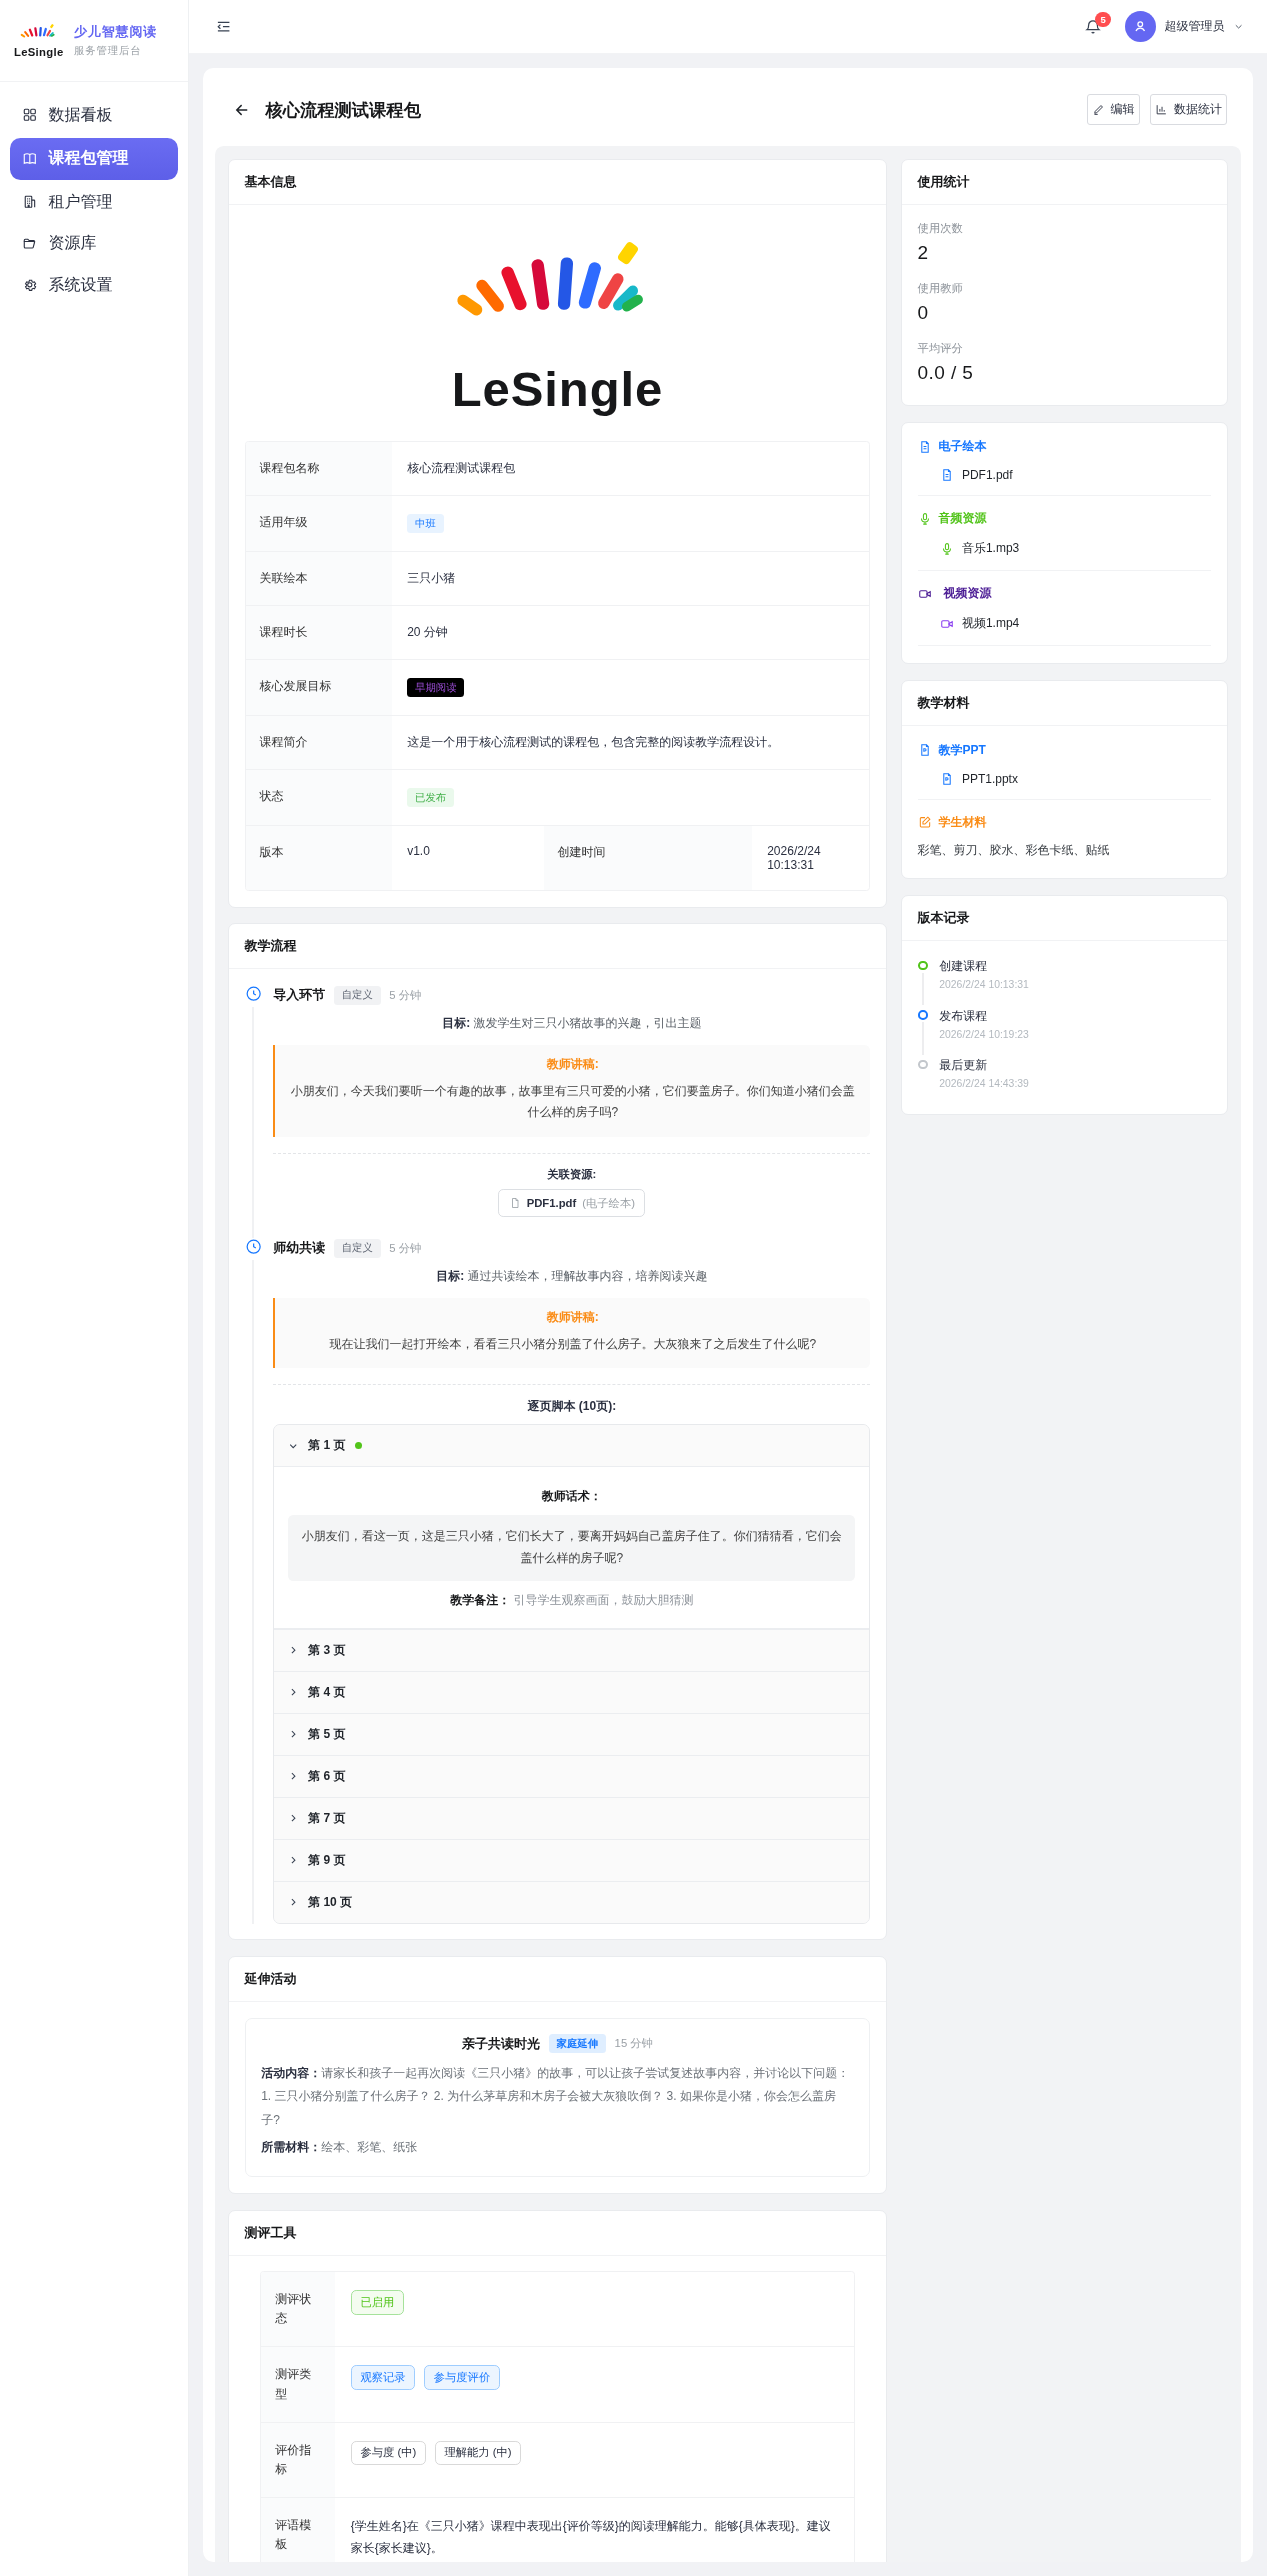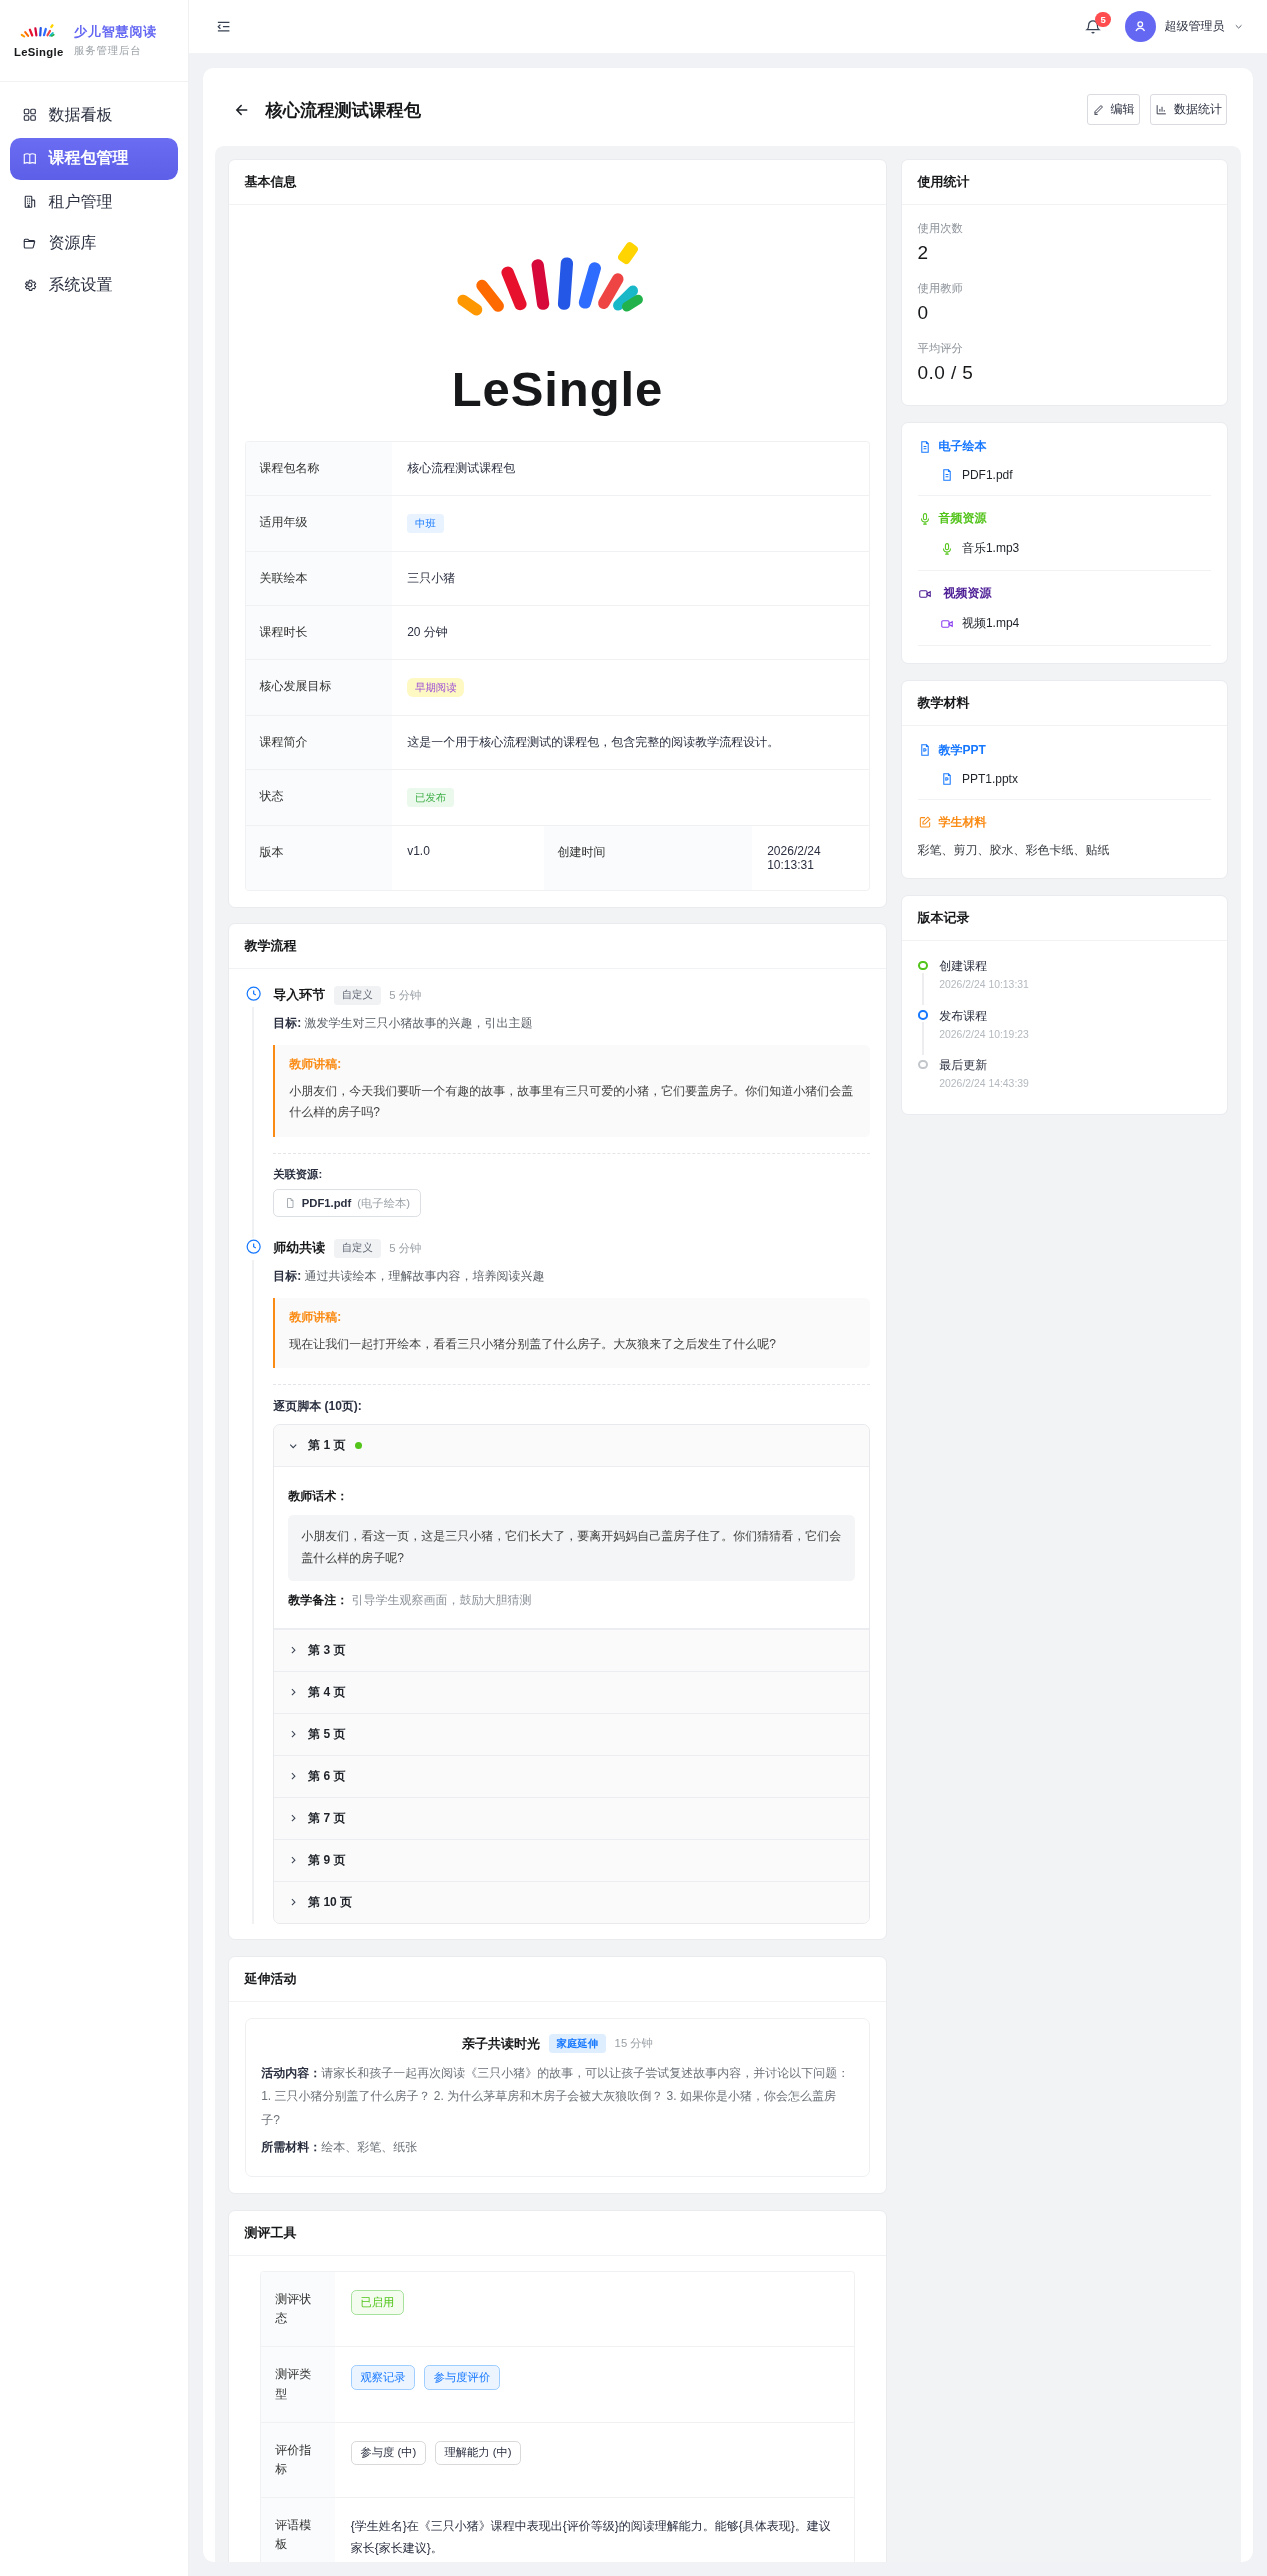--- a/index.html
+++ b/index.html
@@ -55,27 +55,27 @@
   .cover .word { font-size:49px; font-weight:700; color:#17181a; letter-spacing:0.9px; margin-top:1.7px; }
   .info-table { margin:0 15.6px 15.6px; border:0.9px solid #f0f1f3; border-radius:3.5px; overflow:hidden; }
   .info-row { display:flex; border-top:0.9px solid #f0f1f3; }
   .info-row:first-child { border-top:none; }
   .info-label { width:146px; flex:0 0 146px; background:#fafbfc; padding:18px 14px; font-size:12px; color:#333; }
   .info-value { flex:1; padding:18px 15.6px; font-size:12px; color:#2b3040; display:flex; align-items:flex-start; }
   .info-label2 { width:208px; flex:0 0 208px; background:#fafbfc; padding:18px 14px; font-size:12px; color:#333; }
 
   .tag { display:inline-block; font-size:10.4px; line-height:17.3px; padding:0.9px 7.8px; border-radius:3.5px; }
   .tag-blue  { background:#e8f3ff; color:#1677ff; }
-  .tag-purple{ background:#fef9c3; color:#9c4dd6;border-radius:6px; }
+  .tag-purple{ background:#000000; color:#9c4dd6; }
   .tag-green { background:#eaf9ec; color:#43b04a; }
   .tag-gray  { background:#f1f2f4; color:#5f6673; }
   .tag-bluebold { background:#dfeeff; color:#1677ff; font-weight:700; }
 
   
-  .step { display:flex; gap:11.3px; }
+  .step { display:flex; gap:11.3px;text-align:center; }
   .step-rail { width:17.3px; display:flex; flex-direction:column; align-items:center; }
   .step-rail .clock { color:#1677ff; }
   .rail-line { width:1.7px; flex:1; background:#f0f1f3; margin-top:5.2px; }
   .step-body { flex:1; min-width:0; }
   .step-title { display:flex; align-items:center; gap:8.7px; margin-top:0.9px; }
   .step-name { font-size:13px; font-weight:700; color:#17181a; }
   .dur { font-size:11.3px; color:#9aa0a6; }
   .goal-line { margin:9.5px 0 11.3px; font-size:12px; color:#595f66; line-height:1.6; }
   .goal-line b { color:#2b3040; font-weight:700; }
   .script-box { background:#fafafa; border-left:2.6px solid #fa8c16; border-radius:0 5.2px 5.2px 0; padding:11.3px 14px 13px; }

